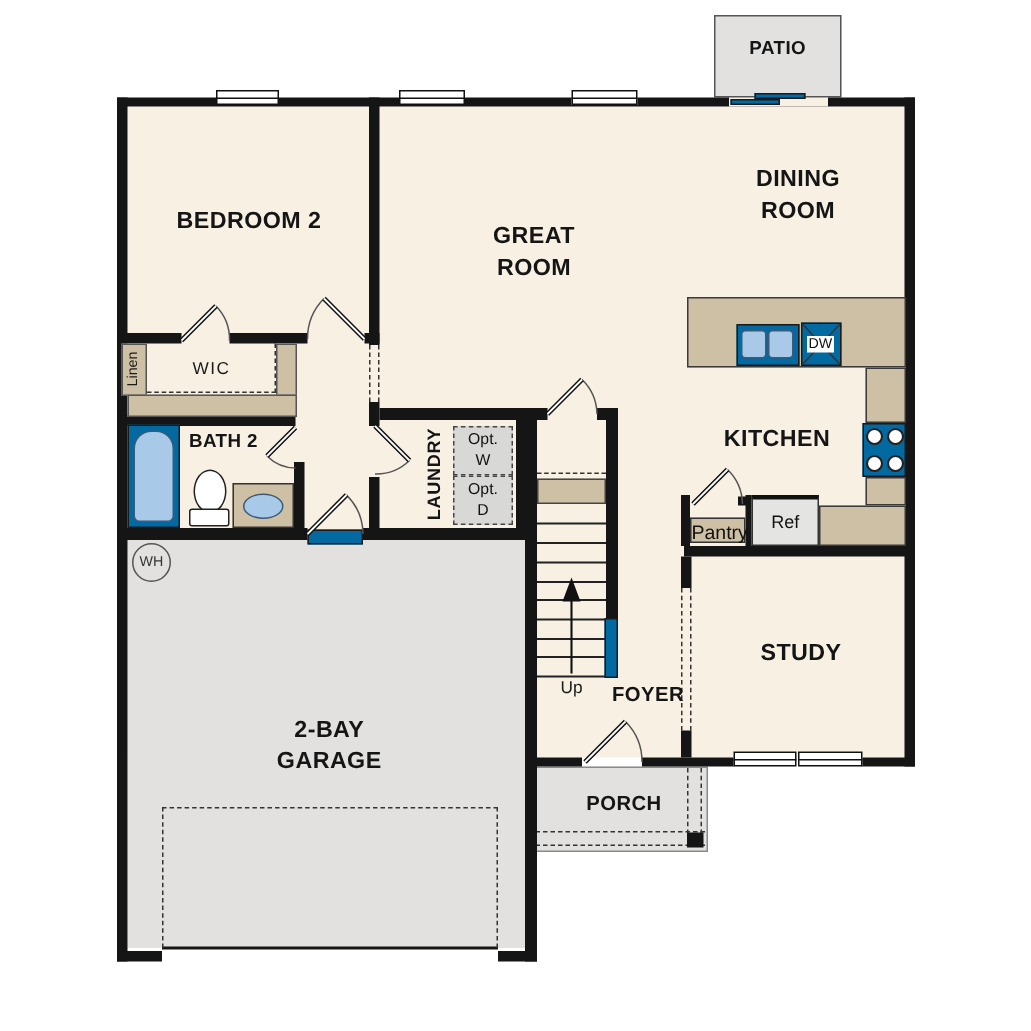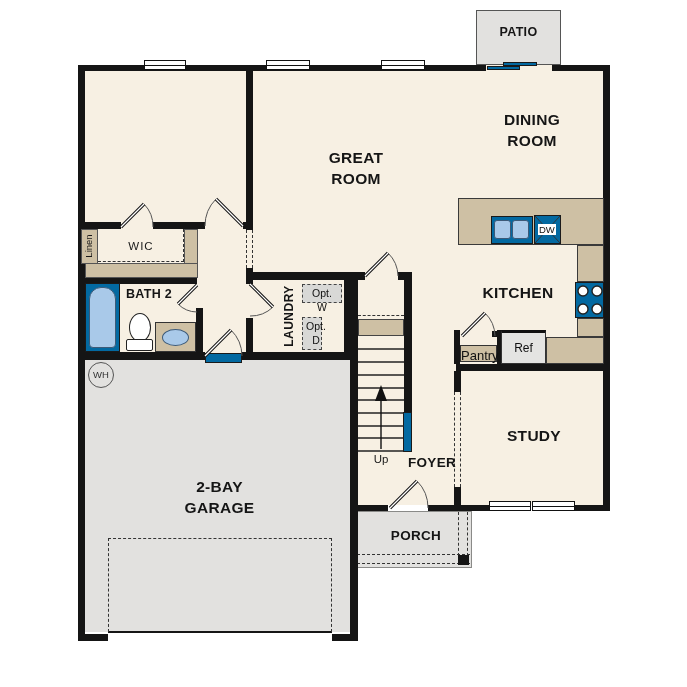--- a/index.html
+++ b/index.html
@@ -107,24 +107,24 @@
 
   <div class="whitebox" style="left:85px;top:283px;width:35px;height:69px;border-width:1px;"></div>
   <div class="blue" style="left:89px;top:287px;width:27px;height:61px;border-radius:12px 12px 4px 4px;"></div>
   <div class="lbl" style="left:120px;top:286px;width:58px;font-size:12.5px;text-align:center;">BATH 2</div>
   <div class="abs" style="left:129px;top:313px;width:22px;height:29px;background:#fff;border:1.5px solid #222;border-radius:50%;box-sizing:border-box;"></div>
   <div class="abs" style="left:126px;top:339px;width:27px;height:12px;background:#fff;border:1.5px solid #222;border-radius:2px;box-sizing:border-box;"></div>
   <div class="tan" style="left:155px;top:322px;width:41px;height:30px;border-color:#333;"></div>
   <div class="blue" style="left:162px;top:329px;width:27px;height:17px;border-radius:50%;"></div>
 
   <div class="lbl rot" style="left:252px;top:309px;width:72px;height:14px;font-size:12px;letter-spacing:.5px;">LAUNDRY</div>
-  <div class="optbox" style="left:302px;top:284px;width:40px;height:19px;">
+  <div class="optbox" style="left:302px;top:284px;width:40px;height:33px;">
     <span style="display:inline-block;width:26px;">Opt. W</span>
   </div>
-  <div class="optbox" style="left:302px;top:317px;width:20px;height:33px;">
+  <div class="optbox" style="left:302px;top:317px;width:40px;height:33px;">
     <span style="display:inline-block;width:26px;">Opt. D</span>
   </div>
 
   <div class="dashline-h" style="left:358px;top:315px;width:46px;"></div>
   <div class="tan" style="left:358px;top:319px;width:46px;height:17px;border-color:#444;"></div>
   <div class="lbl-sm" style="left:367px;top:452px;width:28px;font-size:11.5px;">Up</div>
 
   <div class="counter" style="left:458px;top:198px;width:146px;height:47px;"></div>
   <div class="counter" style="left:577px;top:245px;width:27px;height:37px;"></div>
   <div class="counter" style="left:577px;top:318px;width:27px;height:19px;"></div>
@@ -152,20 +152,21 @@
   <div class="window" style="left:144px;top:60px;width:42px;height:10px;"></div>
   <div class="window" style="left:266px;top:60px;width:44px;height:10px;"></div>
   <div class="window" style="left:381px;top:60px;width:44px;height:10px;"></div>
   <div class="window" style="left:489px;top:501px;width:42px;height:10px;"></div>
   <div class="window" style="left:532px;top:501px;width:43px;height:10px;"></div>
 
   <div class="floor" style="left:486px;top:65px;width:66px;height:6px;"></div>
   <div class="whitebox" style="left:487px;top:66px;width:33px;height:4px;border-width:1px;"></div>
   <div class="whitebox" style="left:503px;top:62px;width:34px;height:4px;border-width:1px;"></div>
 
+  <div class="lbl" style="left:96px;top:138px;width:140px;font-size:15.5px;">BEDROOM 2</div>
   <div class="lbl" style="left:316px;top:148px;width:80px;font-size:15.5px;">GREAT ROOM</div>
   <div class="lbl" style="left:492px;top:110px;width:80px;font-size:15.5px;">DINING ROOM</div>
   <div class="lbl" style="left:468px;top:283px;width:100px;font-size:15.5px;">KITCHEN</div>
   <div class="lbl" style="left:496px;top:426px;width:76px;font-size:15.5px;">STUDY</div>
   <div class="lbl" style="left:404px;top:454px;width:56px;font-size:13.5px;">FOYER</div>
 
   <svg width="687" height="687" viewBox="0 0 687 687">
 
     <g stroke="#222" stroke-width="1.3">
       <line x1="358" y1="349" x2="404" y2="349"></line>

